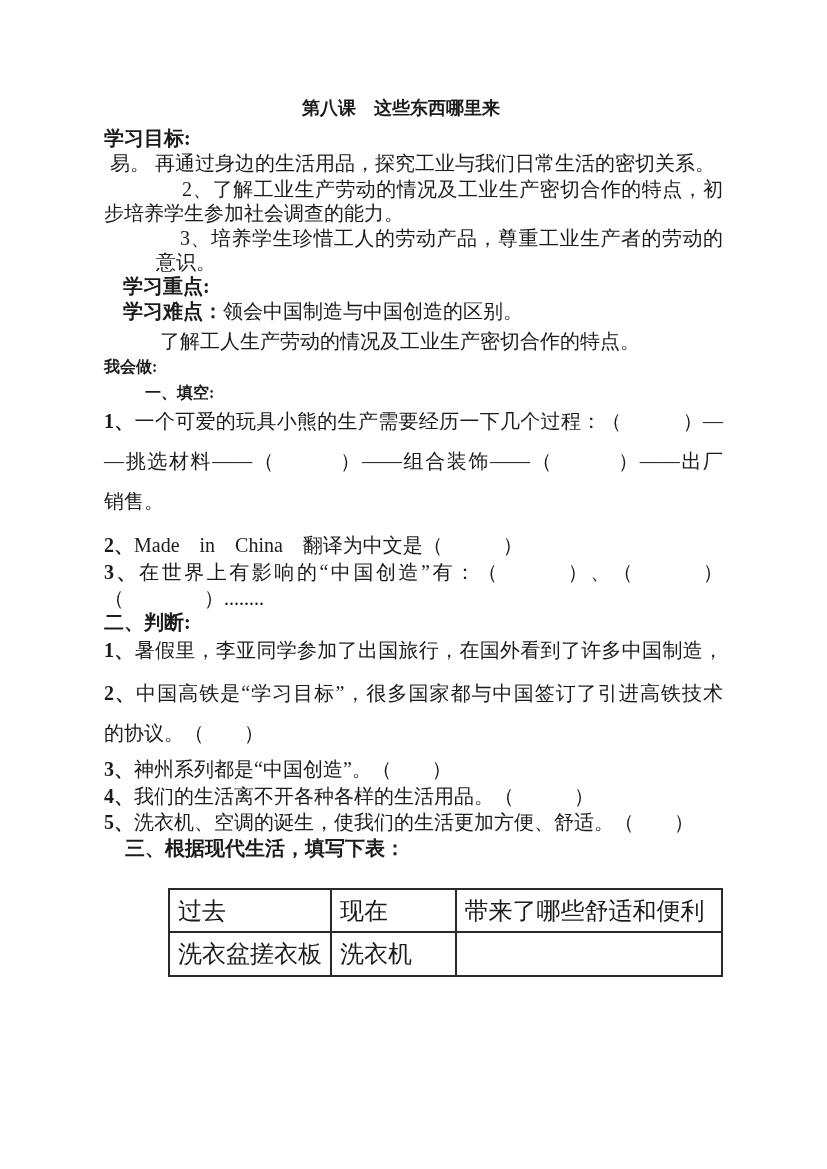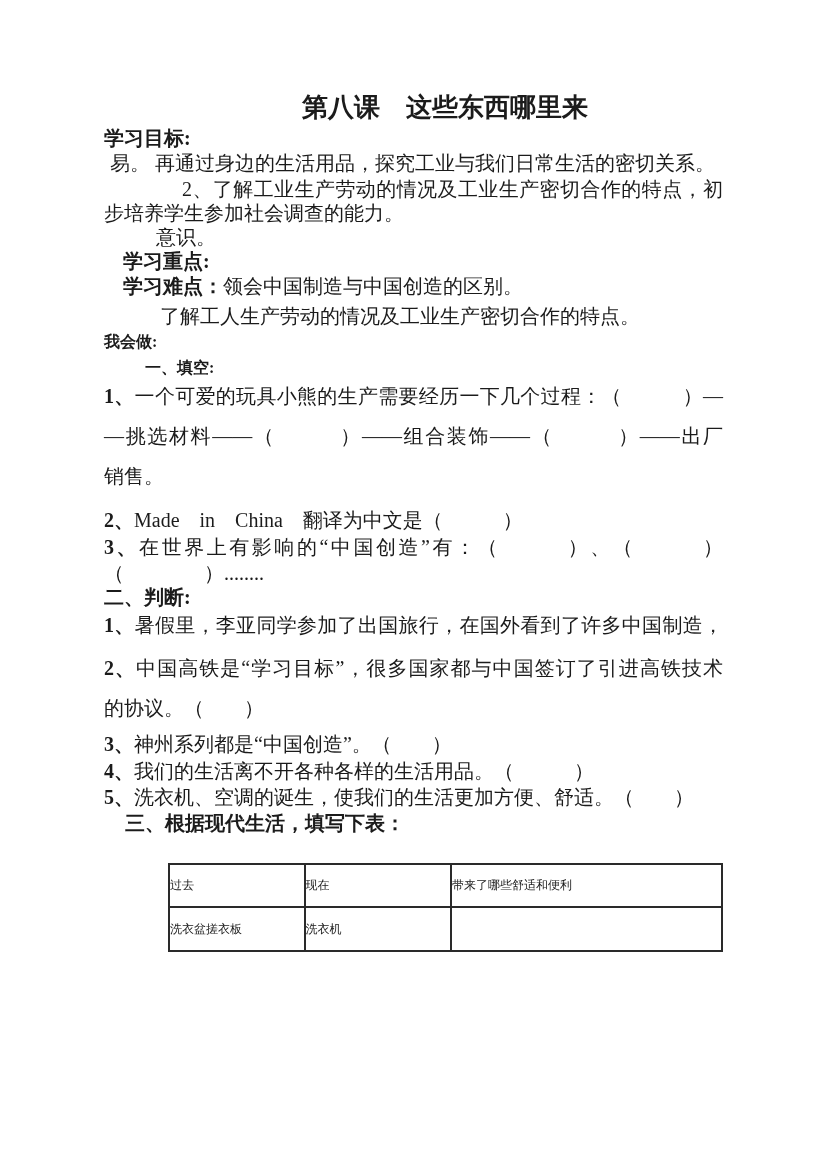--- a/index.html
+++ b/index.html
@@ -8,21 +8,21 @@
     width:827px;height:1169px;
     background:#ffffff;
     box-sizing:border-box;
     padding:0 104px;
     overflow:hidden;
     font-family:"Liberation Serif","DejaVu Serif",serif;
     font-size:20px;
     color:#1b1b1b;
   }
   .t{
-    font-size:26px;font-weight:bold;
+    font-size:18px;font-weight:bold;
     line-height:36px;
     margin:90px 0 0 198px;
     white-space:nowrap;
   }
   .ln{line-height:25px;}
   .hd{font-weight:bold;line-height:25px;}
   b{font-weight:bold;}
   .sm{font-size:16px;font-family:Liberation Serif, serif;}
   .lh24{line-height:24px}.lh26{line-height:26px}.lh27{line-height:27px}
   .lh40{line-height:40px}.lh44{line-height:44px}
@@ -33,40 +33,41 @@
   .mt11{margin-top:11px}
   .mn2{margin-top:-2px}.mn4{margin-top:-4px}.mn7{margin-top:-7px}
   .jl{text-align:justify;text-align-last:justify;}
   .wtable{
     border-collapse:collapse;
     margin:26px 0 0 64px;
     table-layout:fixed;
   }
   .wtable td{
     border:2px solid #2a2a2a;
-    padding:0 0;
-    font-size:12px;
+    padding:0 8px;
+    font-size:24px;
     vertical-align:middle;
     overflow:hidden;
     white-space:nowrap;
   }
   .r1 td{height:41px;}
   .r2 td{height:42px;}
 </style>
 </head>
 <body>
 
 <div class="pg">
 
   <div class="t">第八课　这些东西哪里来</div>
 
   <div class="hd">学习目标:</div>
   <div class="ln lh24 i6">易。 再通过身边的生活用品，探究工业与我们日常生活的密切关系。</div>
   <div class="ln lh24 i78 jl mt2">2、了解工业生产劳动的情况及工业生产密切合作的特点，初</div>
   <div class="ln lh24">步培养学生参加社会调查的能力。</div>
+  <div class="ln lh24 i76 jl mt1">3、培养学生珍惜工人的劳动产品，尊重工业生产者的劳动的</div>
   <div class="ln lh24 i52">意识。</div>
 
   <div class="hd i19">学习重点:</div>
   <div class="ln i19"><b>学习难点：</b><span>领会中国制造与中国创造的区别。</span></div>
 
   <div class="ln i56 mt5">了解工人生产劳动的情况及工业生产密切合作的特点。</div>
 
   <div class="hd sm">我会做:</div>
 
   <div class="hd sm i41 mt1">一、填空:</div>

